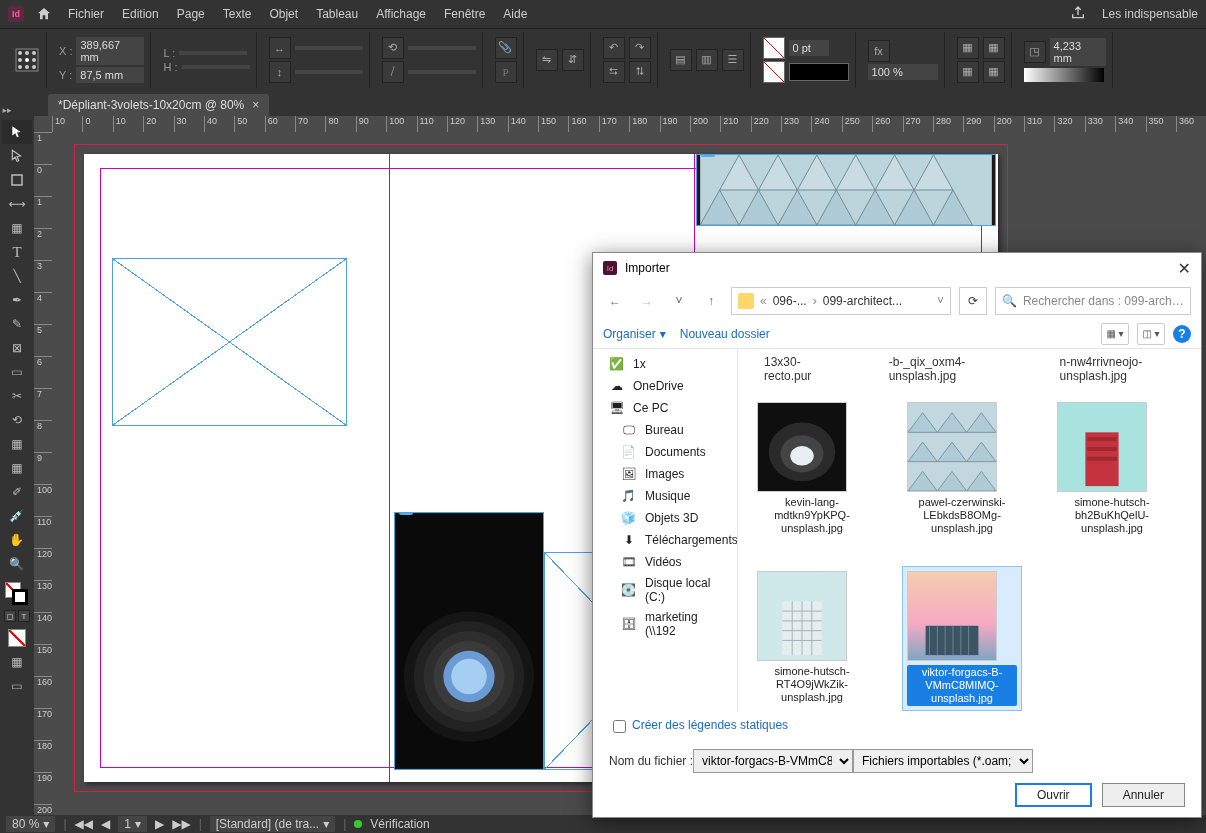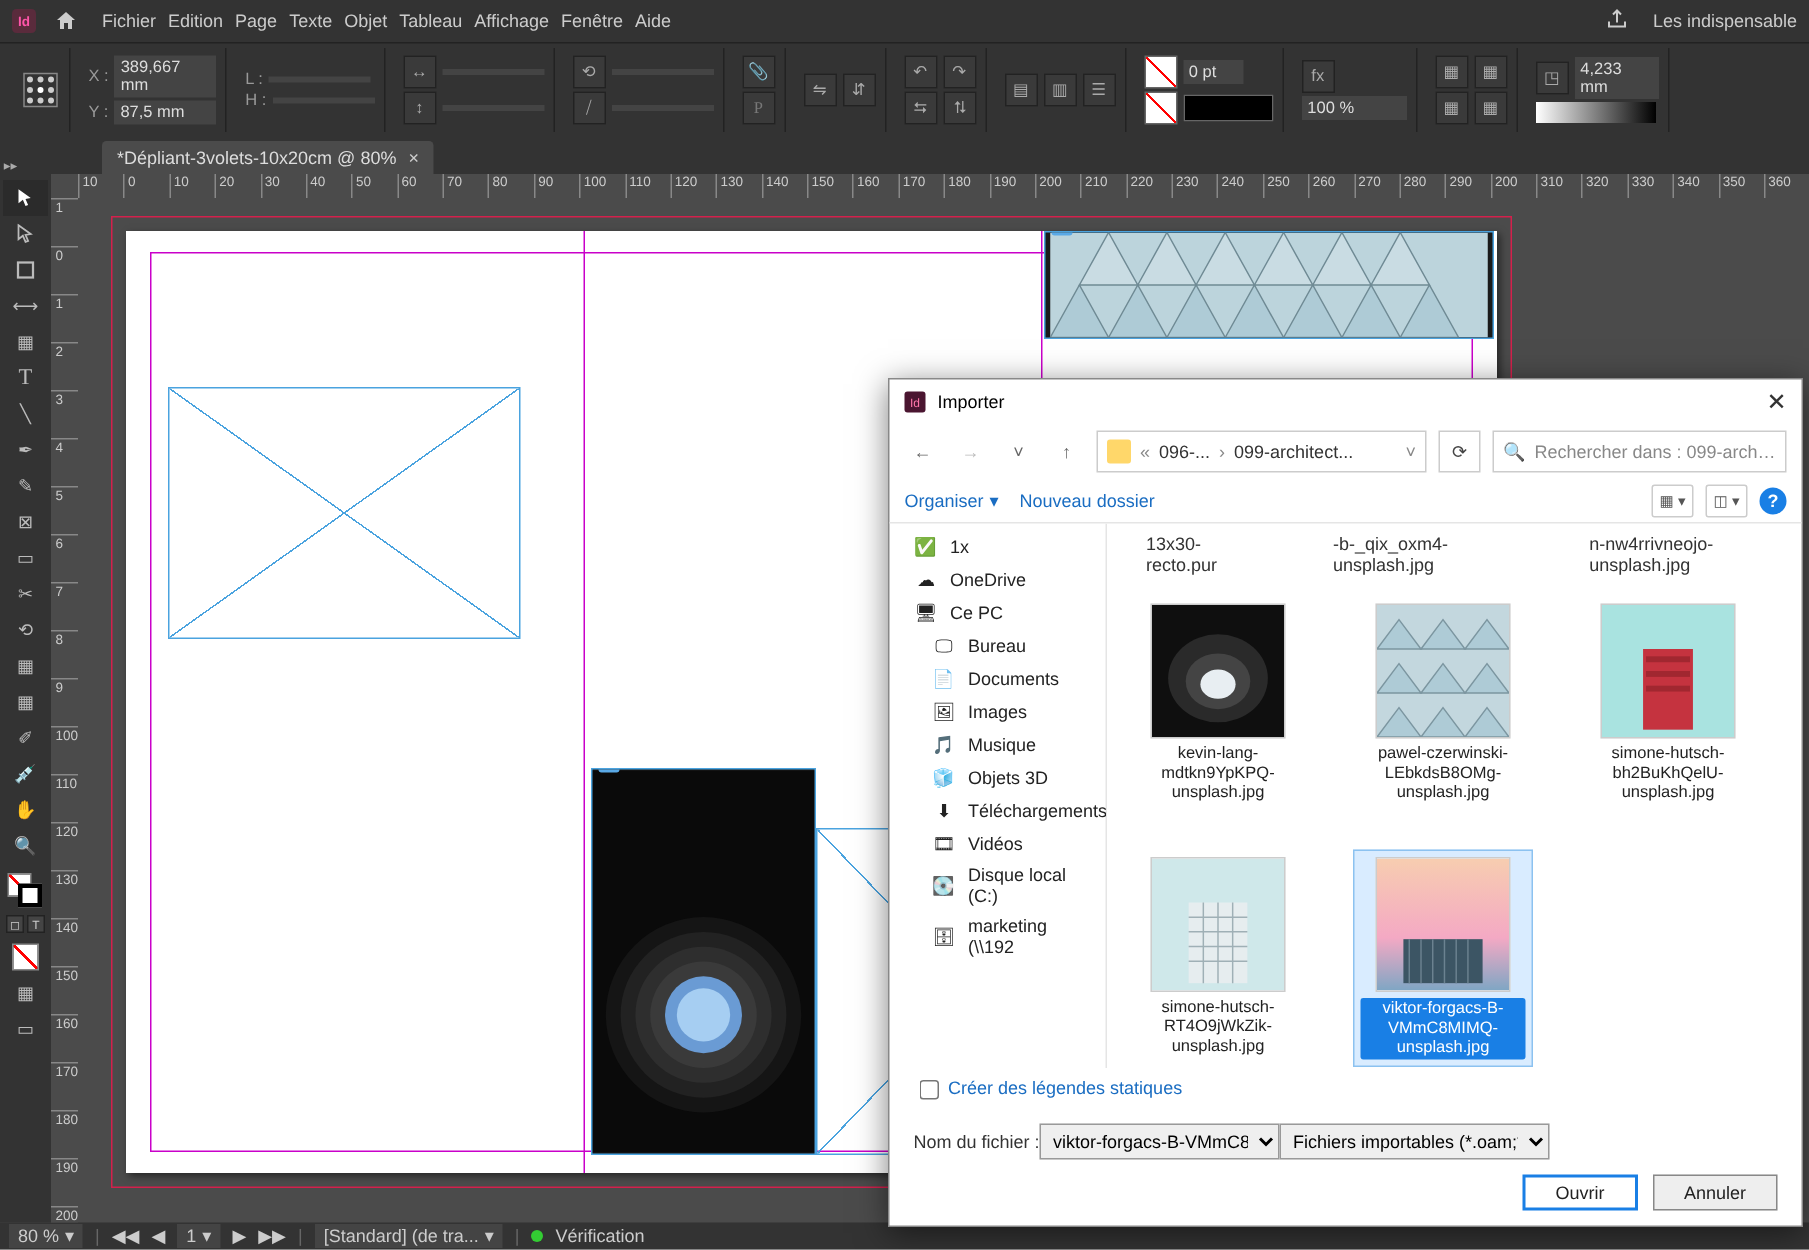--- a/index.html
+++ b/index.html
@@ -1,32 +1,32 @@
 <!DOCTYPE html>
 <html><head>
 <meta charset="utf-8">
 <style>
 * { margin:0; padding:0; box-sizing:border-box; font-family:"Segoe UI",Tahoma,sans-serif; font-size:12px; }
 body { width:1206px; height:833px; background:#4b4b4b; overflow:hidden; position:relative; color:#ddd; }
 .topbar { height:28px; background:#333; display:flex; align-items:center; padding:0 8px; }
 .topbar .id-logo { width:16px; height:16px; background:#5a2b3c; border-radius:3px; display:flex; align-items:center; justify-content:center; color:#f5a; font-weight:bold; font-size:9px; margin-right:12px; }
 .topbar .home-icon { width:16px; height:16px; margin-right:16px; color:#ccc; }
-.topbar .menu { display:flex; gap:8px; color:#ccc; }
+.topbar .menu { display:flex; gap:18px; color:#ccc; }
 .topbar .menu span { cursor:pointer; }
 .topbar .right { margin-left:auto; display:flex; align-items:center; gap:16px; color:#ccc;}
 .ctrlbar { height:62px; background:#333; border-top:1px solid #222; display:flex; align-items:center; padding:0 8px; gap:6px; }
 .ctrlbar .grp { display:flex; flex-direction:column; gap:2px; padding:4px 6px; border-right:1px solid #222; height:56px; justify-content:center;}
 .ctrlbar .row { display:flex; align-items:center; gap:4px; }
 .ctrlbar .lbl { color:#999; font-size:11px; }
 .ctrlbar .val { background:#444; color:#ddd; padding:2px 4px; width:68px; font-size:11px; display:inline-block;}
 .ctrlbar .icon-btn { width:22px; height:22px; background:#3a3a3a; border:1px solid #222; display:flex; align-items:center; justify-content:center; color:#aaa; font-size:11px;}
 .ctrlbar .swatch-diag { width:22px; height:22px; background:linear-gradient(to top right, white 48%, red 48%, red 52%, white 52%); border:1px solid #666;}
 .ctrlbar .swatch-black { width:60px; height:18px; background:#000; border:1px solid #666;}
 .tabbar { height:26px; background:#333; display:flex; align-items:flex-end; padding-left:48px; }
-.tabbar .tab { background:#4b4b4b; color:#ddd; padding:4px 10px; border-top-left-radius:3px; border-top-right-radius:3px; display:flex; align-items:center; gap:8px;margin-left:20px;}
+.tabbar .tab { background:#4b4b4b; color:#ddd; padding:4px 10px; border-top-left-radius:3px; border-top-right-radius:3px; display:flex; align-items:center; gap:8px;}
 .tabbar .tab .close { color:#ccc; }
 .workspace { position:absolute; top:116px; left:0; right:0; bottom:18px; display:flex; }
 .workspace .expand-btn { position:absolute; left:0; top:-12px; width:14px; height:12px; background:#333; color:#aaa; font-size:9px; display:flex; align-items:center; justify-content:center; z-index:3;}
 .toolcol { width:34px; background:#333; display:flex; flex-direction:column; align-items:center; padding-top:4px; gap:0;}
 .toolcol .tool { width:30px; height:24px; display:flex; align-items:center; justify-content:center; color:#bbb;}
 .toolcol .tool.sel { background:#2b2b2b; color:#fff;}
 .toolcol .fillstroke { width:24px; height:24px; position:relative; margin-top:6px;}
 .toolcol .fillstroke .f { position:absolute; width:16px; height:16px; background:linear-gradient(to top right,white 46%,red 46%,red 54%,white 54%); border:1px solid #888; top:0; left:0;}
 .toolcol .fillstroke .s { position:absolute; width:16px; height:16px; border:3px solid #000; background:#fff; top:7px; left:7px;}
 .toolcol .mini { display:flex; gap:2px; margin-top:4px;}
@@ -74,21 +74,21 @@
 .dialog .toolbar .viewbtn { width:28px; height:22px; border:1px solid #ccc; border-radius:2px; display:flex; align-items:center; justify-content:center; color:#555; font-size:10px;}
 .dialog .toolbar .help { width:18px; height:18px; background:#197fe5; color:#fff; border-radius:50%; display:flex; align-items:center; justify-content:center; font-weight:bold;}
 .dialog .body { flex:1; display:flex; overflow:hidden;}
 .dialog .side { width:145px; border-right:1px solid #e5e5e5; overflow-y:auto; padding:4px 0;}
 .dialog .side .item { display:flex; align-items:center; gap:8px; padding:3px 8px 3px 16px; color:#222;}
 .dialog .side .item.indent { padding-left:28px;}
 .dialog .side .ic { width:16px; height:16px; flex-shrink:0; display:flex; align-items:center; justify-content:center;}
 .dialog .files { flex:1; overflow:auto; padding:6px 10px; position:relative;}
 .truncrow { display:flex; gap:60px; color:#333; padding:0 16px 6px; font-size:11px;}
 .thumbs { display:flex; flex-wrap:wrap; gap:26px 30px; padding:8px 4px;}
-.thumb-item { width:120px; display:flex; flex-direction:column; align-items:center; gap:4px; padding:4px; border:1px solid transparent;}
+.thumb-item { width:120px; display:flex; flex-direction:column; align-items:flex-start; gap:4px; padding:4px; border:1px solid transparent;}
 .thumb-item.selected { background:#d9ecff; border:1px solid #8cc2f0;}
 .thumb-item .imgbox { width:90px; height:90px; border:1px solid #ccc; background:#f4f4f4; display:flex; align-items:center; justify-content:center; overflow:hidden;}
 .thumb-item .name { text-align:center; color:#222; font-size:11px; line-height:13px; word-break:break-word;}
 .thumb-item.selected .name { color:#fff; background:#197fe5; padding:1px 2px; border-radius:2px;}
 .dialog .opts { padding:6px 20px; display:flex; gap:120px;}
 .dialog .opts label { color:#1a6dc2; display:flex; align-items:flex-start; gap:6px;}
 .dialog .opts input[type=checkbox] { margin-top:2px;}
 .dialog .bottom { padding:10px 16px; display:flex; align-items:center; }
 .dialog .bottom .flabel { color:#333;}
 .dialog .bottom select { height:24px; border:1px solid #999; padding:0 4px; font-size:12px;}

